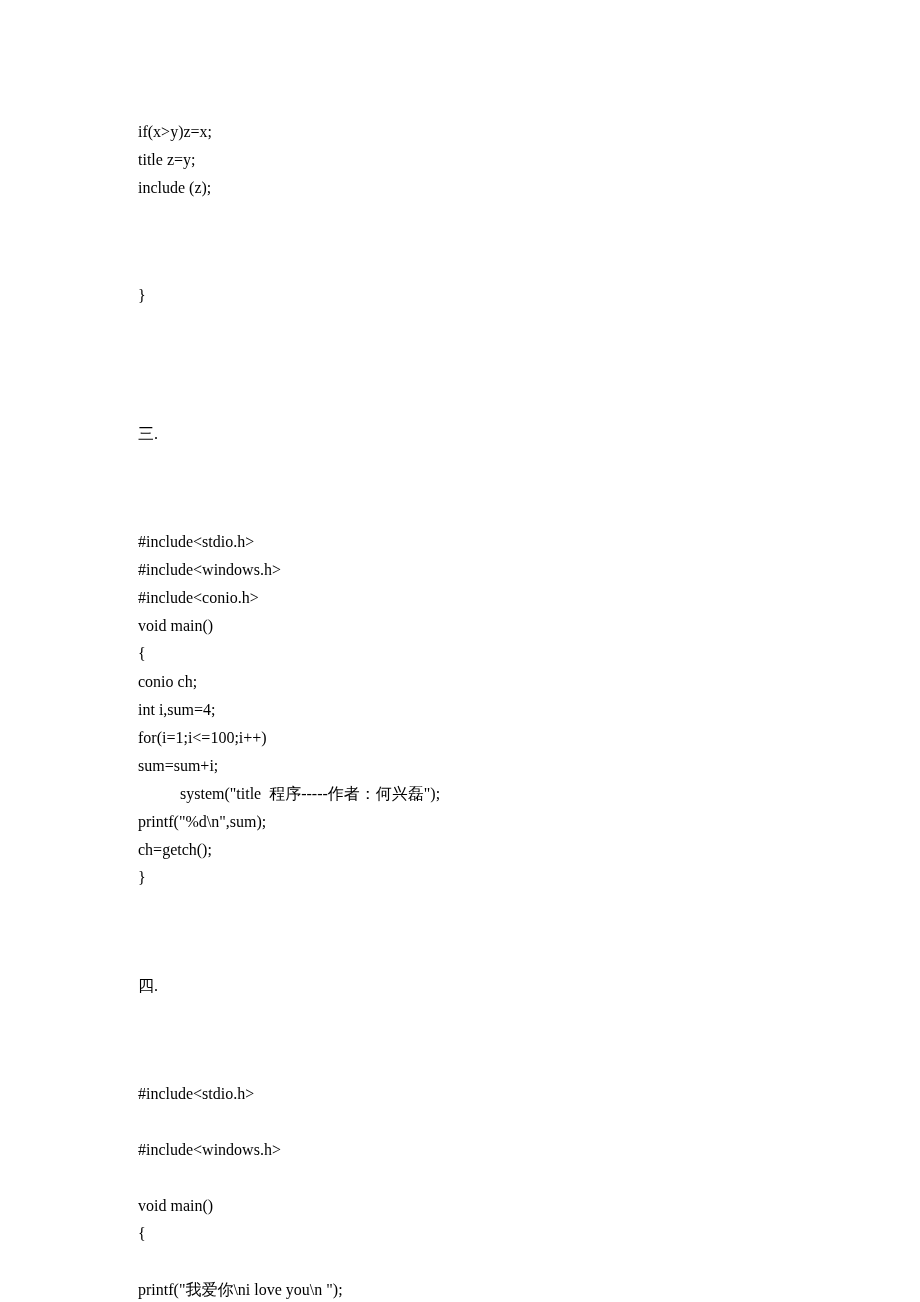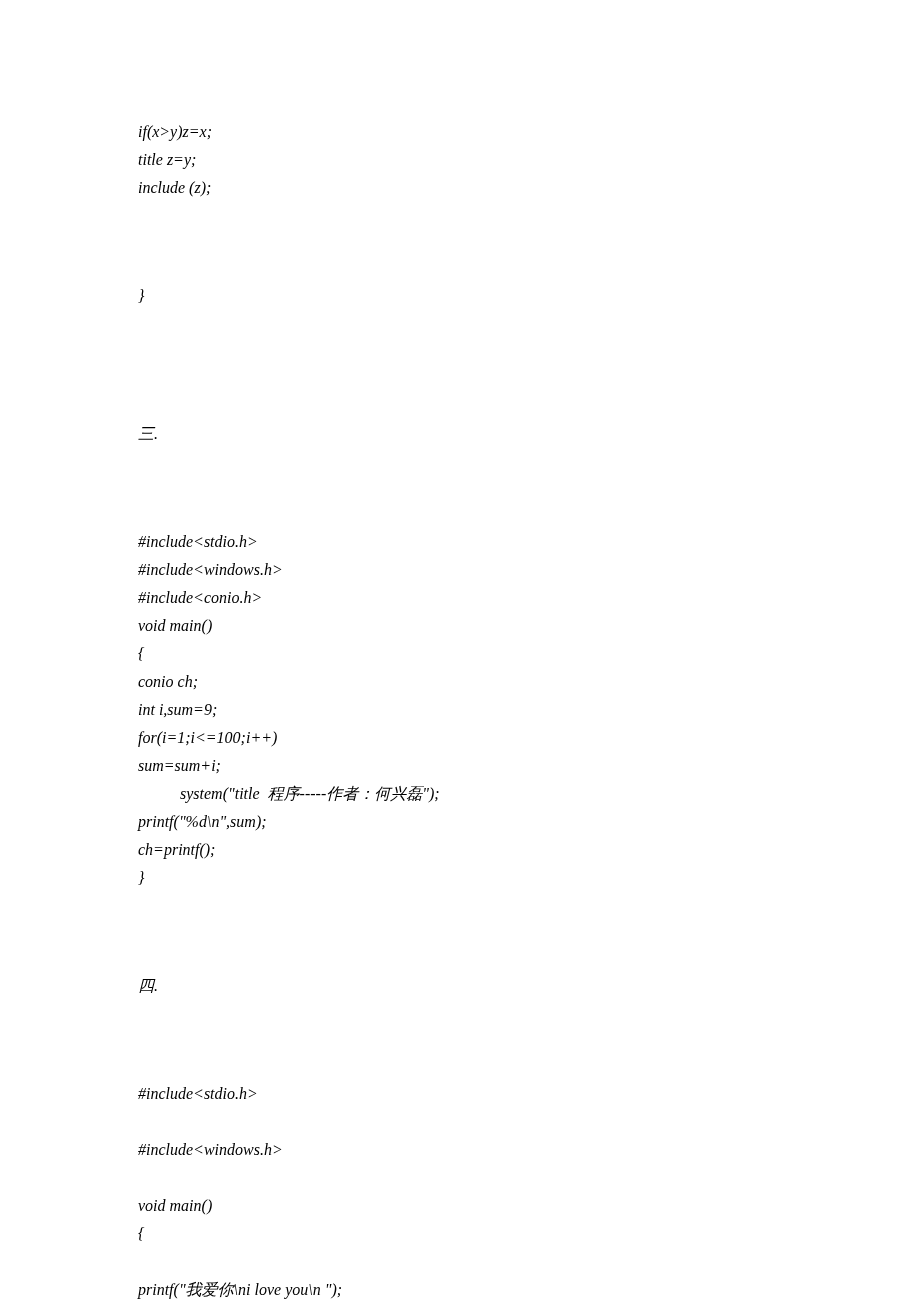--- a/index.html
+++ b/index.html
@@ -1,19 +1,18 @@
 <!DOCTYPE html>
 <html><head>
   <meta charset="utf-8">
   <style>
     * {
       margin: 0;
       padding: 0;
       box-sizing: border-box;
-      font-style: italic;
     }
     body {
       background: #ffffff;
       width: 920px;
       height: 1302px;
       font-family: "Times New Roman", "SimSun", serif;
       font-size: 16px;
       color: #000000;
       padding: 118px 0 0 138px;
       line-height: 1.75;
@@ -46,26 +45,26 @@
 <div class="gap-section"></div>
 
 <div class="line">三.</div>
 <div class="gap-medium"></div>
 <div class="line">#include&lt;stdio.h&gt;</div>
 <div class="line">#include&lt;windows.h&gt;</div>
 <div class="line">#include&lt;conio.h&gt;</div>
 <div class="line">void main()</div>
 <div class="line">{</div>
 <div class="line">conio ch;</div>
-<div class="line">int i,sum=9;</div>
+<div class="line">int i,sum=4;</div>
 <div class="line">for(i=1;i&lt;=100;i++)</div>
 <div class="line">sum=sum+i;</div>
 <div class="line indent">system("title  程序-----作者：何兴磊");</div>
 <div class="line">printf("%d\n",sum);</div>
-<div class="line">ch=printf();</div>
+<div class="line">ch=getch();</div>
 <div class="line">}</div>
 
 <div class="gap-medium"></div>
 
 <div class="line">四.</div>
 <div class="gap-medium"></div>
 <div class="line">#include&lt;stdio.h&gt;</div>
 <div class="gap-small"></div>
 <div class="line">#include&lt;windows.h&gt;</div>
 <div class="gap-small"></div>

